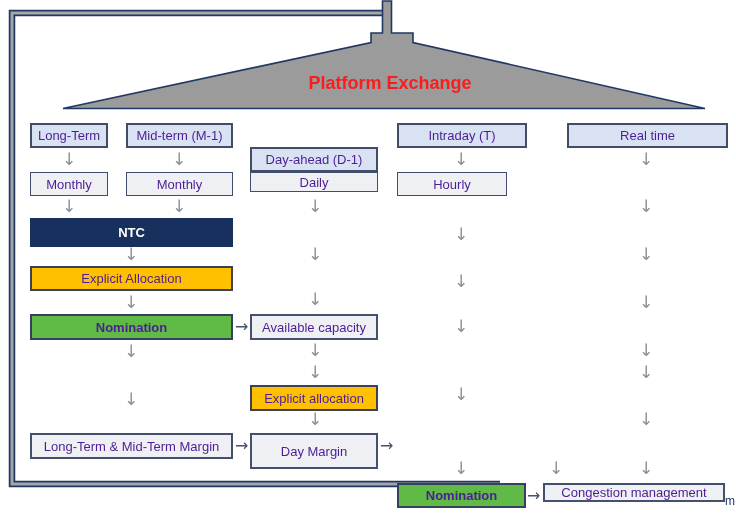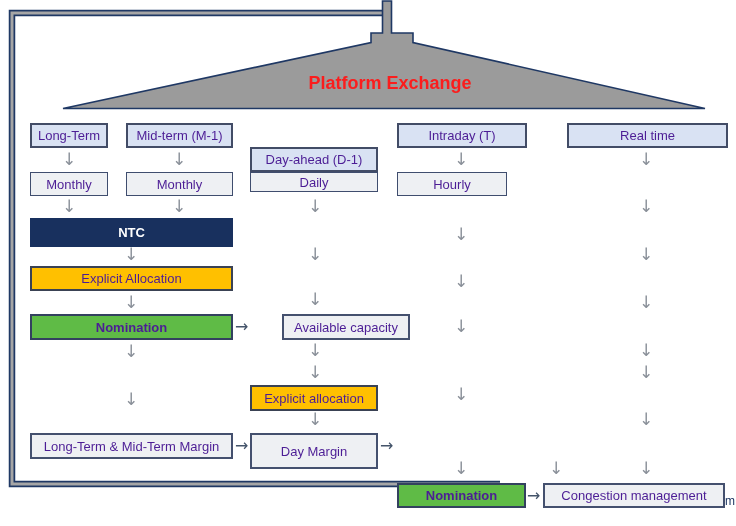--- a/index.html
+++ b/index.html
@@ -61,26 +61,26 @@
   <div class="node soft" style="left:30px;top:172px;width:78px;height:24px;">Monthly</div>
   <div class="node soft" style="left:126px;top:172px;width:107px;height:24px;">Monthly</div>
   <div class="node soft" style="left:250px;top:172px;width:128px;height:20px;">Daily</div>
   <div class="node soft" style="left:397px;top:172px;width:110px;height:24px;">Hourly</div>
 
   <div class="node ntc" style="left:30px;top:218px;width:203px;height:29px;">NTC</div>
   <div class="node orange" style="left:30px;top:266px;width:203px;height:25px;">Explicit Allocation</div>
   <div class="node green" style="left:30px;top:314px;width:203px;height:26px;">Nomination</div>
   <div class="node" style="left:30px;top:433px;width:203px;height:26px;">Long-Term &amp; Mid-Term Margin</div>
 
-  <div class="node" style="left:250px;top:314px;width:128px;height:26px;margin-left:32px;">Available capacity</div>
+  <div class="node" style="left:250px;top:314px;width:128px;height:26px;">Available capacity</div>
   <div class="node orange" style="left:250px;top:385px;width:128px;height:26px;">Explicit allocation</div>
   <div class="node" style="left:250px;top:433px;width:128px;height:36px;">Day Margin</div>
 
   <div class="node green" style="left:397px;top:483px;width:129px;height:25px;">Nomination</div>
-  <div class="node" style="left:543px;top:483px;width:182px;height:25px;">Congestion management</div>
+  <div class="node" style="left:543px;top:483px;width:182px;height:19px;">Congestion management</div>
 
   <span class="darr" style="left:59px;top:150px;">↓</span>
   <span class="darr" style="left:59px;top:197px;">↓</span>
 
   <span class="darr" style="left:169px;top:150px;">↓</span>
   <span class="darr" style="left:169px;top:197px;">↓</span>
 
   <span class="darr" style="left:121px;top:245px;">↓</span>
   <span class="darr" style="left:121px;top:293px;">↓</span>
   <span class="darr" style="left:121px;top:342px;">↓</span>

